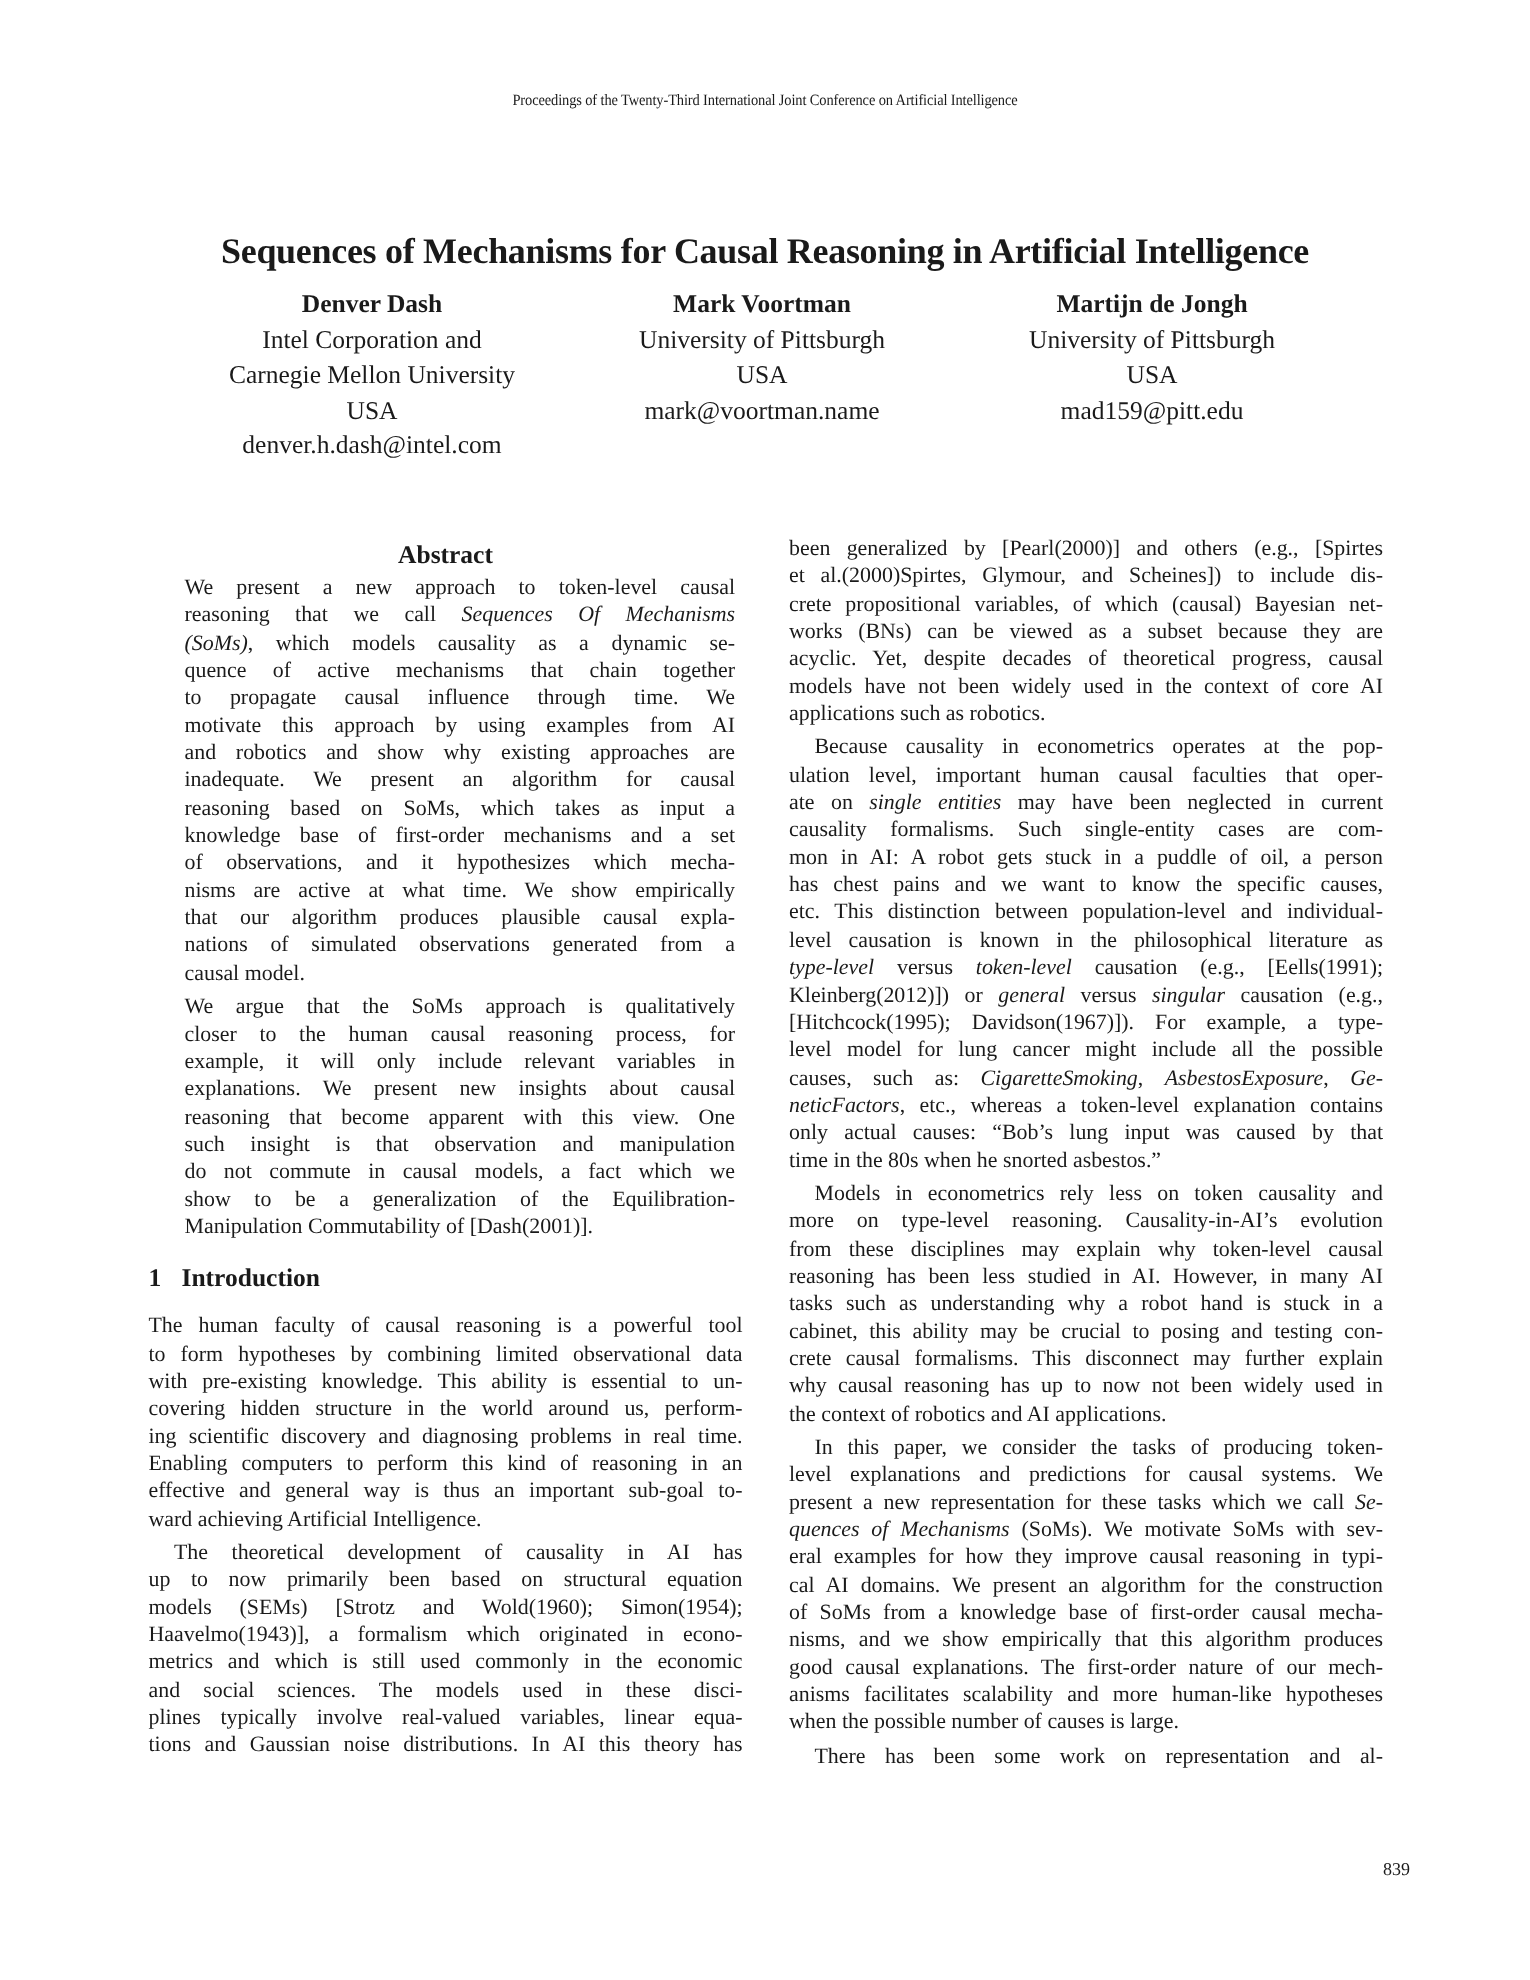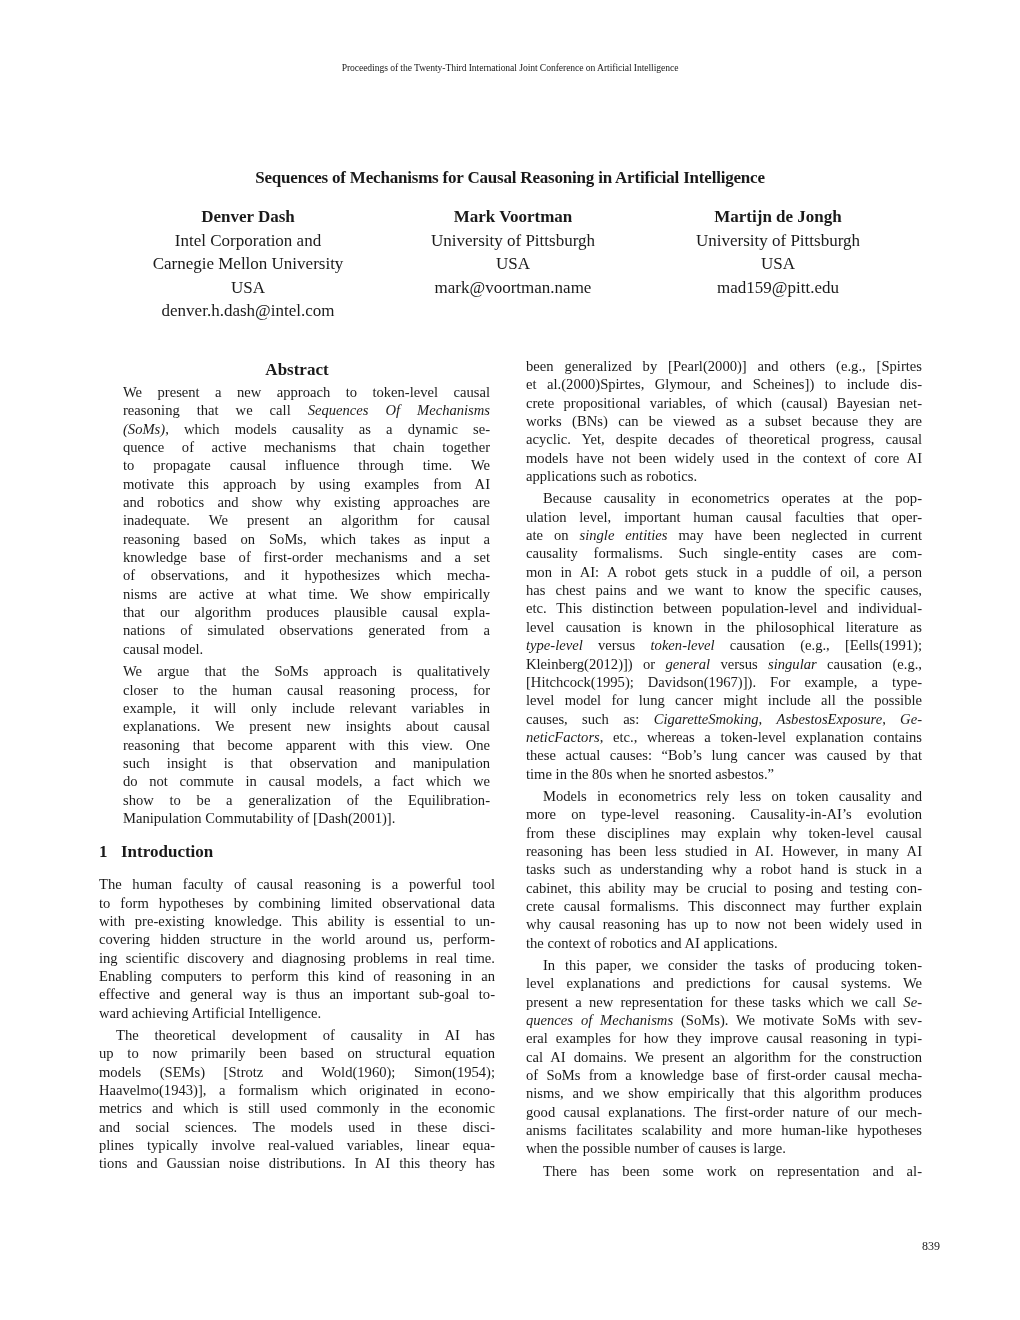--- a/index.html
+++ b/index.html
@@ -1,22 +1,22 @@
 <!DOCTYPE html>
 <html><head>
 <meta charset="utf-8">
 <style>
   html, body { margin: 0; padding: 0; background: #ffffff; }
   body { width: 1020px; height: 1320px; position: relative; overflow: hidden;
          font-family: "Liberation Serif", "DejaVu Serif", serif; color: #1a1a1a; }
   .running-head { position: absolute; top: 62px; left: 0; width: 1020px; text-align: center;
                   font-size: 10.5px; letter-spacing: -0.1px; transform: scaleX(0.92); }
-  .title { position: absolute; top: 168px; left: 0; width: 1020px; text-align: center;
-           font-weight: bold; font-size: 17px; letter-spacing: -0.2px; }
-  .authors { position: absolute; top: 205px; left: 118px; width: 790px; display: flex; justify-content: space-between; }
+  .title { position: absolute; top: 155px; left: 0; width: 1020px; text-align: center;
+           font-weight: bold; font-size: 24px; letter-spacing: -0.2px; }
+  .authors { position: absolute; top: 191px; left: 118px; width: 790px; display: flex; }
   .author { text-align: center; font-size: 17px; line-height: 23.5px; width: 260px; }
   .author .name { font-weight: bold; }
   .col { position: absolute; width: 396px; font-size: 14.6px; line-height: 18.35px; }
   .col-left { left: 99px; top: 357px; }
   .col-right { left: 526px; top: 357px; }
   .section-heading-abstract { text-align: center; font-weight: bold; font-size: 17px; line-height: 26px; margin-bottom: 0px; }
   .abstract { padding-left: 24px; padding-right: 5px; width: 367px; }
   .line { display: block; text-align: justify; text-align-last: justify; white-space: nowrap; height: 18.35px; overflow: visible; }
   .line.last { text-align-last: left; }
   .indent { padding-left: 17px; }
@@ -136,21 +136,21 @@
         <span class="line">mon in AI: A robot gets stuck in a puddle of oil, a person</span>
         <span class="line">has chest pains and we want to know the specific causes,</span>
         <span class="line">etc. This distinction between population-level and individual-</span>
         <span class="line">level causation is known in the philosophical literature as</span>
         <span class="line"><i>type-level</i> versus <i>token-level</i> causation (e.g., [Eells(1991);</span>
         <span class="line">Kleinberg(2012)]) or <i>general</i> versus <i>singular</i> causation (e.g.,</span>
         <span class="line">[Hitchcock(1995); Davidson(1967)]).  For example, a type-</span>
         <span class="line">level model for lung cancer might include all the possible</span>
         <span class="line">causes, such as: <i>CigaretteSmoking</i>, <i>AsbestosExposure</i>, <i>Ge-</i></span>
         <span class="line"><i>neticFactors</i>, etc., whereas a token-level explanation contains</span>
-        <span class="line">these actual causes: “Bob’s lung cancer was caused by that</span>
+        <span class="line">only actual causes: “Bob’s lung input was caused by that</span>
         <span class="line last">time in the 80s when he snorted asbestos.”</span>
       </div>
       <div class="para-gap"></div>
       <div>
         <span class="line indent">Models in econometrics rely less on token causality and</span>
         <span class="line">more on type-level reasoning.  Causality-in-AI’s evolution</span>
         <span class="line">from these disciplines may explain why token-level causal</span>
         <span class="line">reasoning has been less studied in AI. However, in many AI</span>
         <span class="line">tasks such as understanding why a robot hand is stuck in a</span>
         <span class="line">cabinet, this ability may be crucial to posing and testing con-</span>

